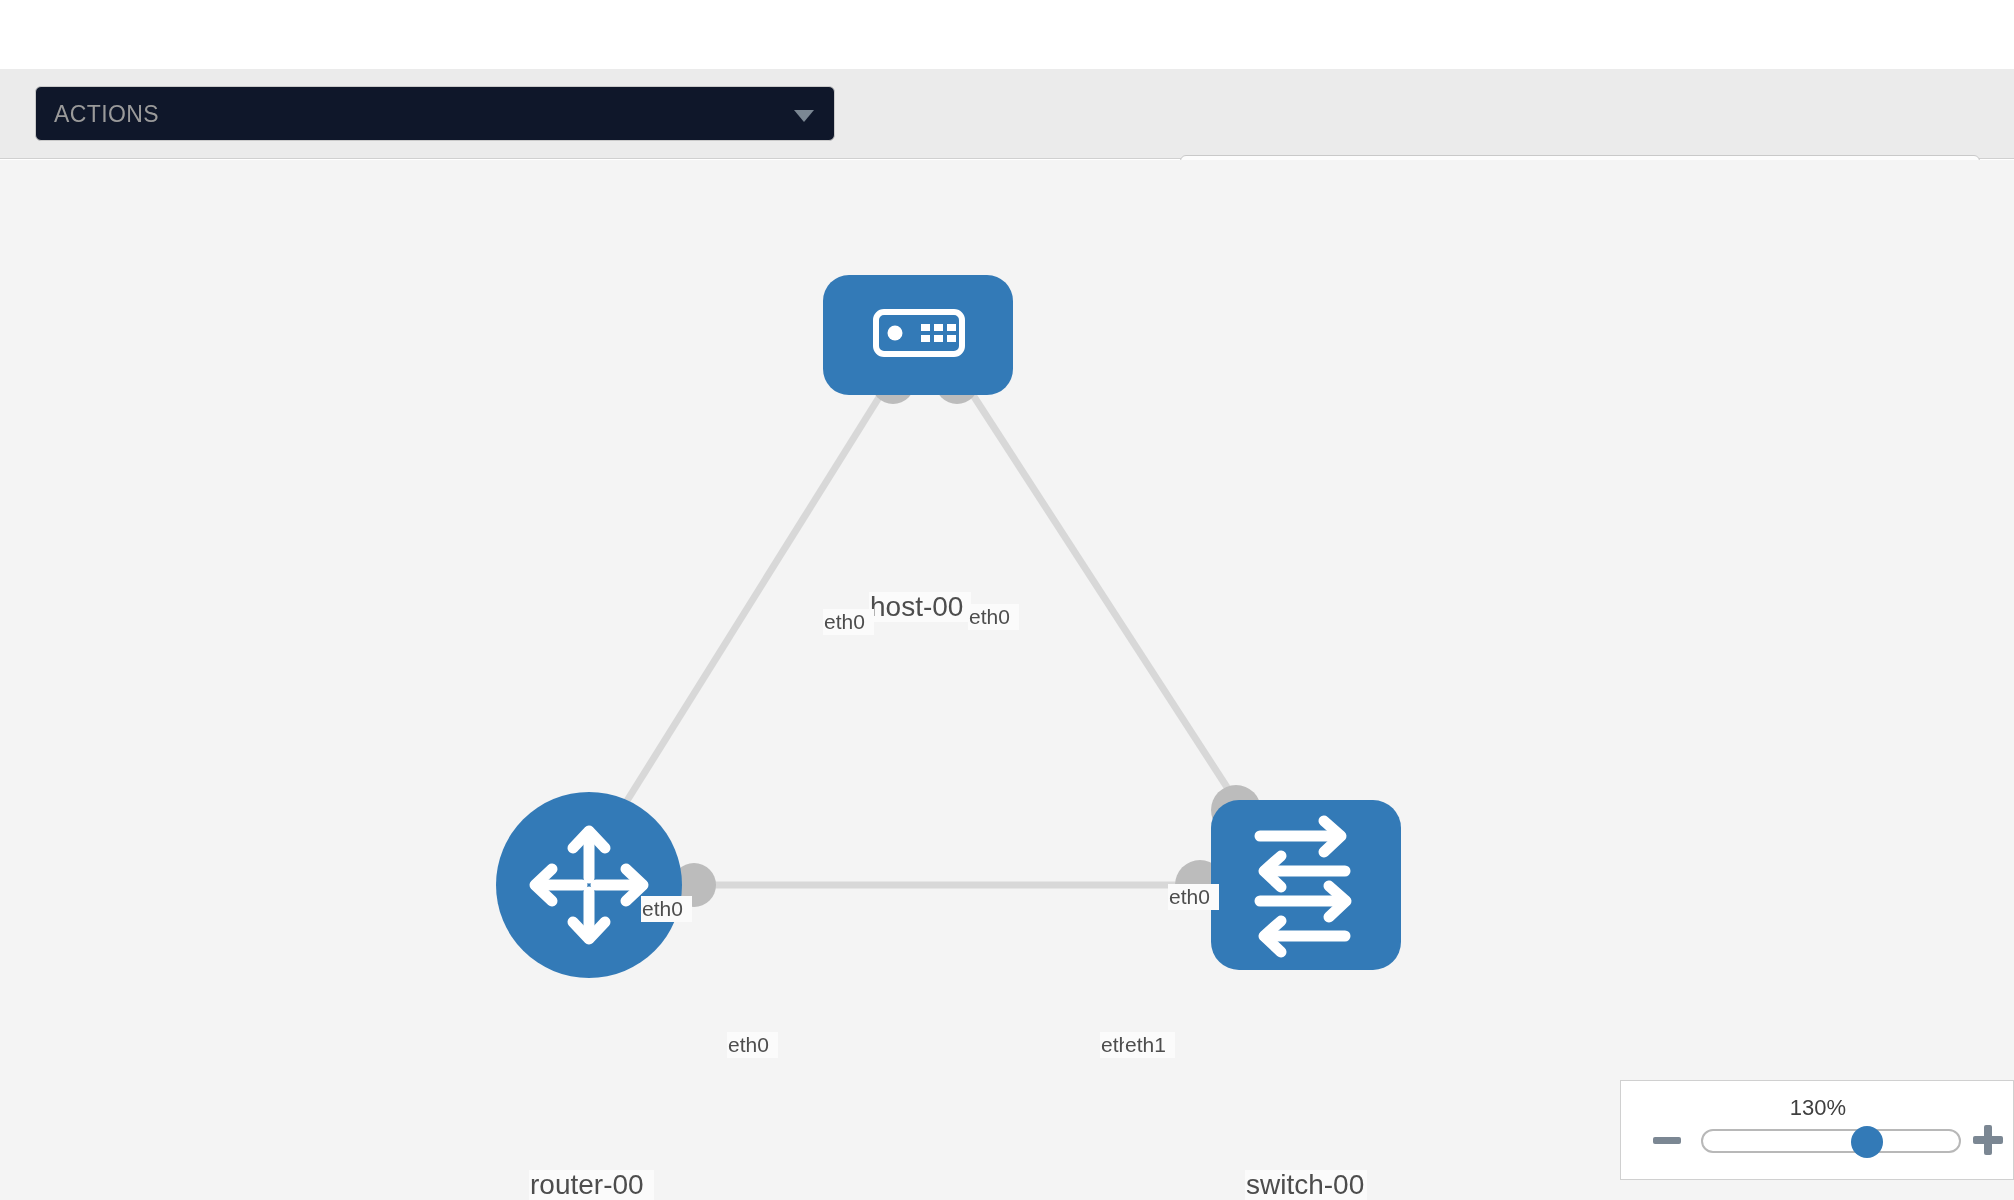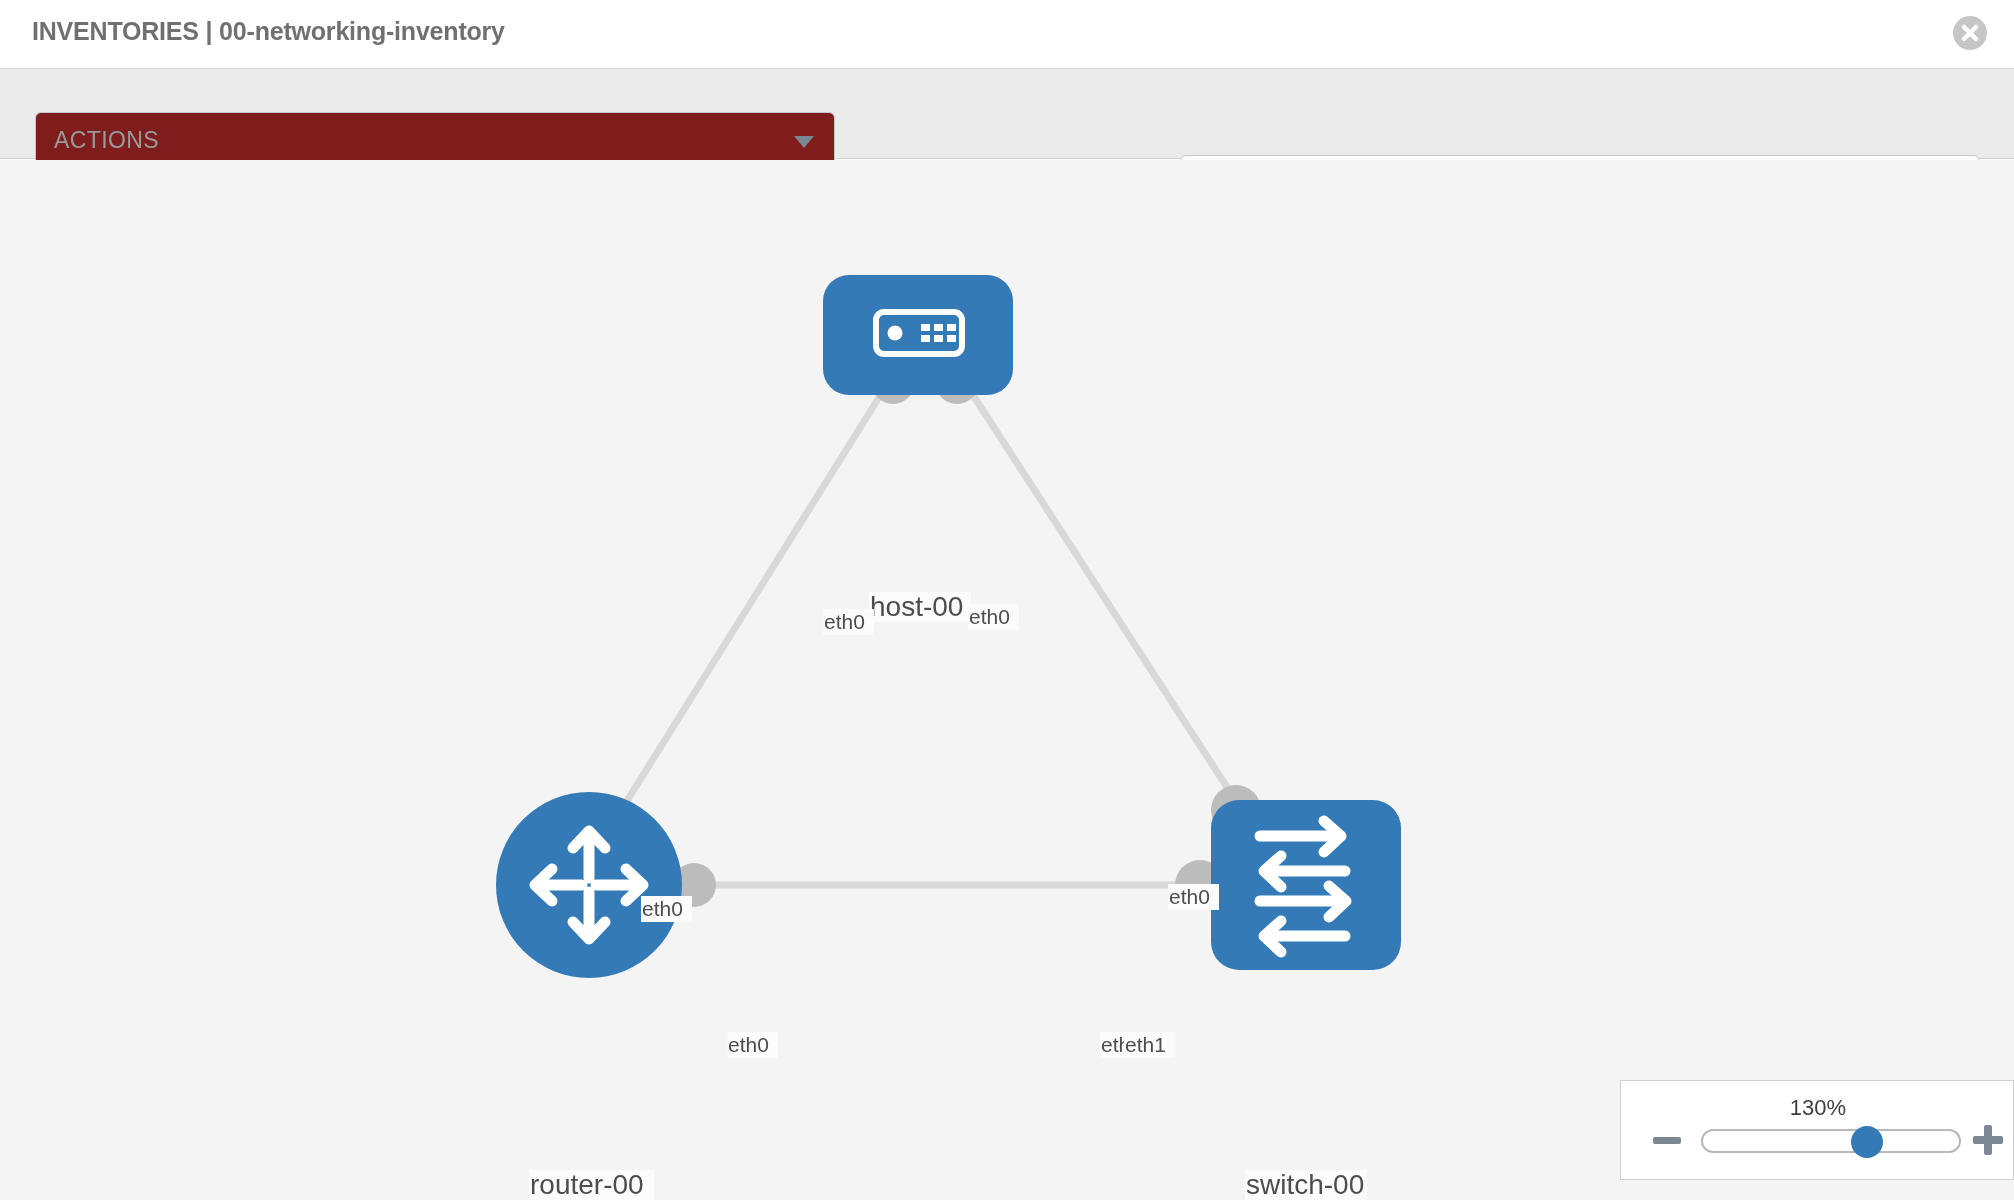--- a/index.html
+++ b/index.html
@@ -59,25 +59,24 @@
     background: #ebebeb;
     border-bottom: 1px solid #d0d0d0;
   }
 
   .actions-select {
     position: absolute;
     left: 35px;
     top: 17px;
     width: 800px;
     height: 55px;
-    background: #7f1d1d;
+    background: #0f172a;
     border: 1px solid #c9c9c9;
     border-radius: 6px;
     cursor: pointer;
-    margin-top: 26px;
   }
   .actions-label {
     position: absolute;
     left: 18px;
     top: 14px;
     font-size: 23px;
     color: #9a9a9a;
     letter-spacing: 0.4px;
   }
   .caret {
@@ -223,28 +222,20 @@
     border-radius: 2px;
   }
   .zoom-plus::before { left: 11px; top: 0;    width: 8px;  height: 30px; }
   .zoom-plus::after  { left: 0;    top: 11px; width: 30px; height: 8px;  }
 </style>
 </head>
 <body>
 
 <div id="app">
 
-  <div class="header">
-    <div class="header-title">INVENTORIES | 00-networking-inventory</div>
-    <div class="close-btn">
-      <svg width="34" height="34" viewBox="0 0 34 34">
-        <path d="M11 11 L23 23 M23 11 L11 23" stroke="#ffffff" stroke-width="4.5" stroke-linecap="round"></path>
-      </svg>
-    </div>
-  </div>
 
   <div class="toolbar">
 
     <div class="actions-select">
       <span class="actions-label">ACTIONS</span>
       <span class="caret"></span>
     </div>
 
     <div class="tool-icon wrench">
       <svg width="44" height="44" viewBox="0 0 44 44">

